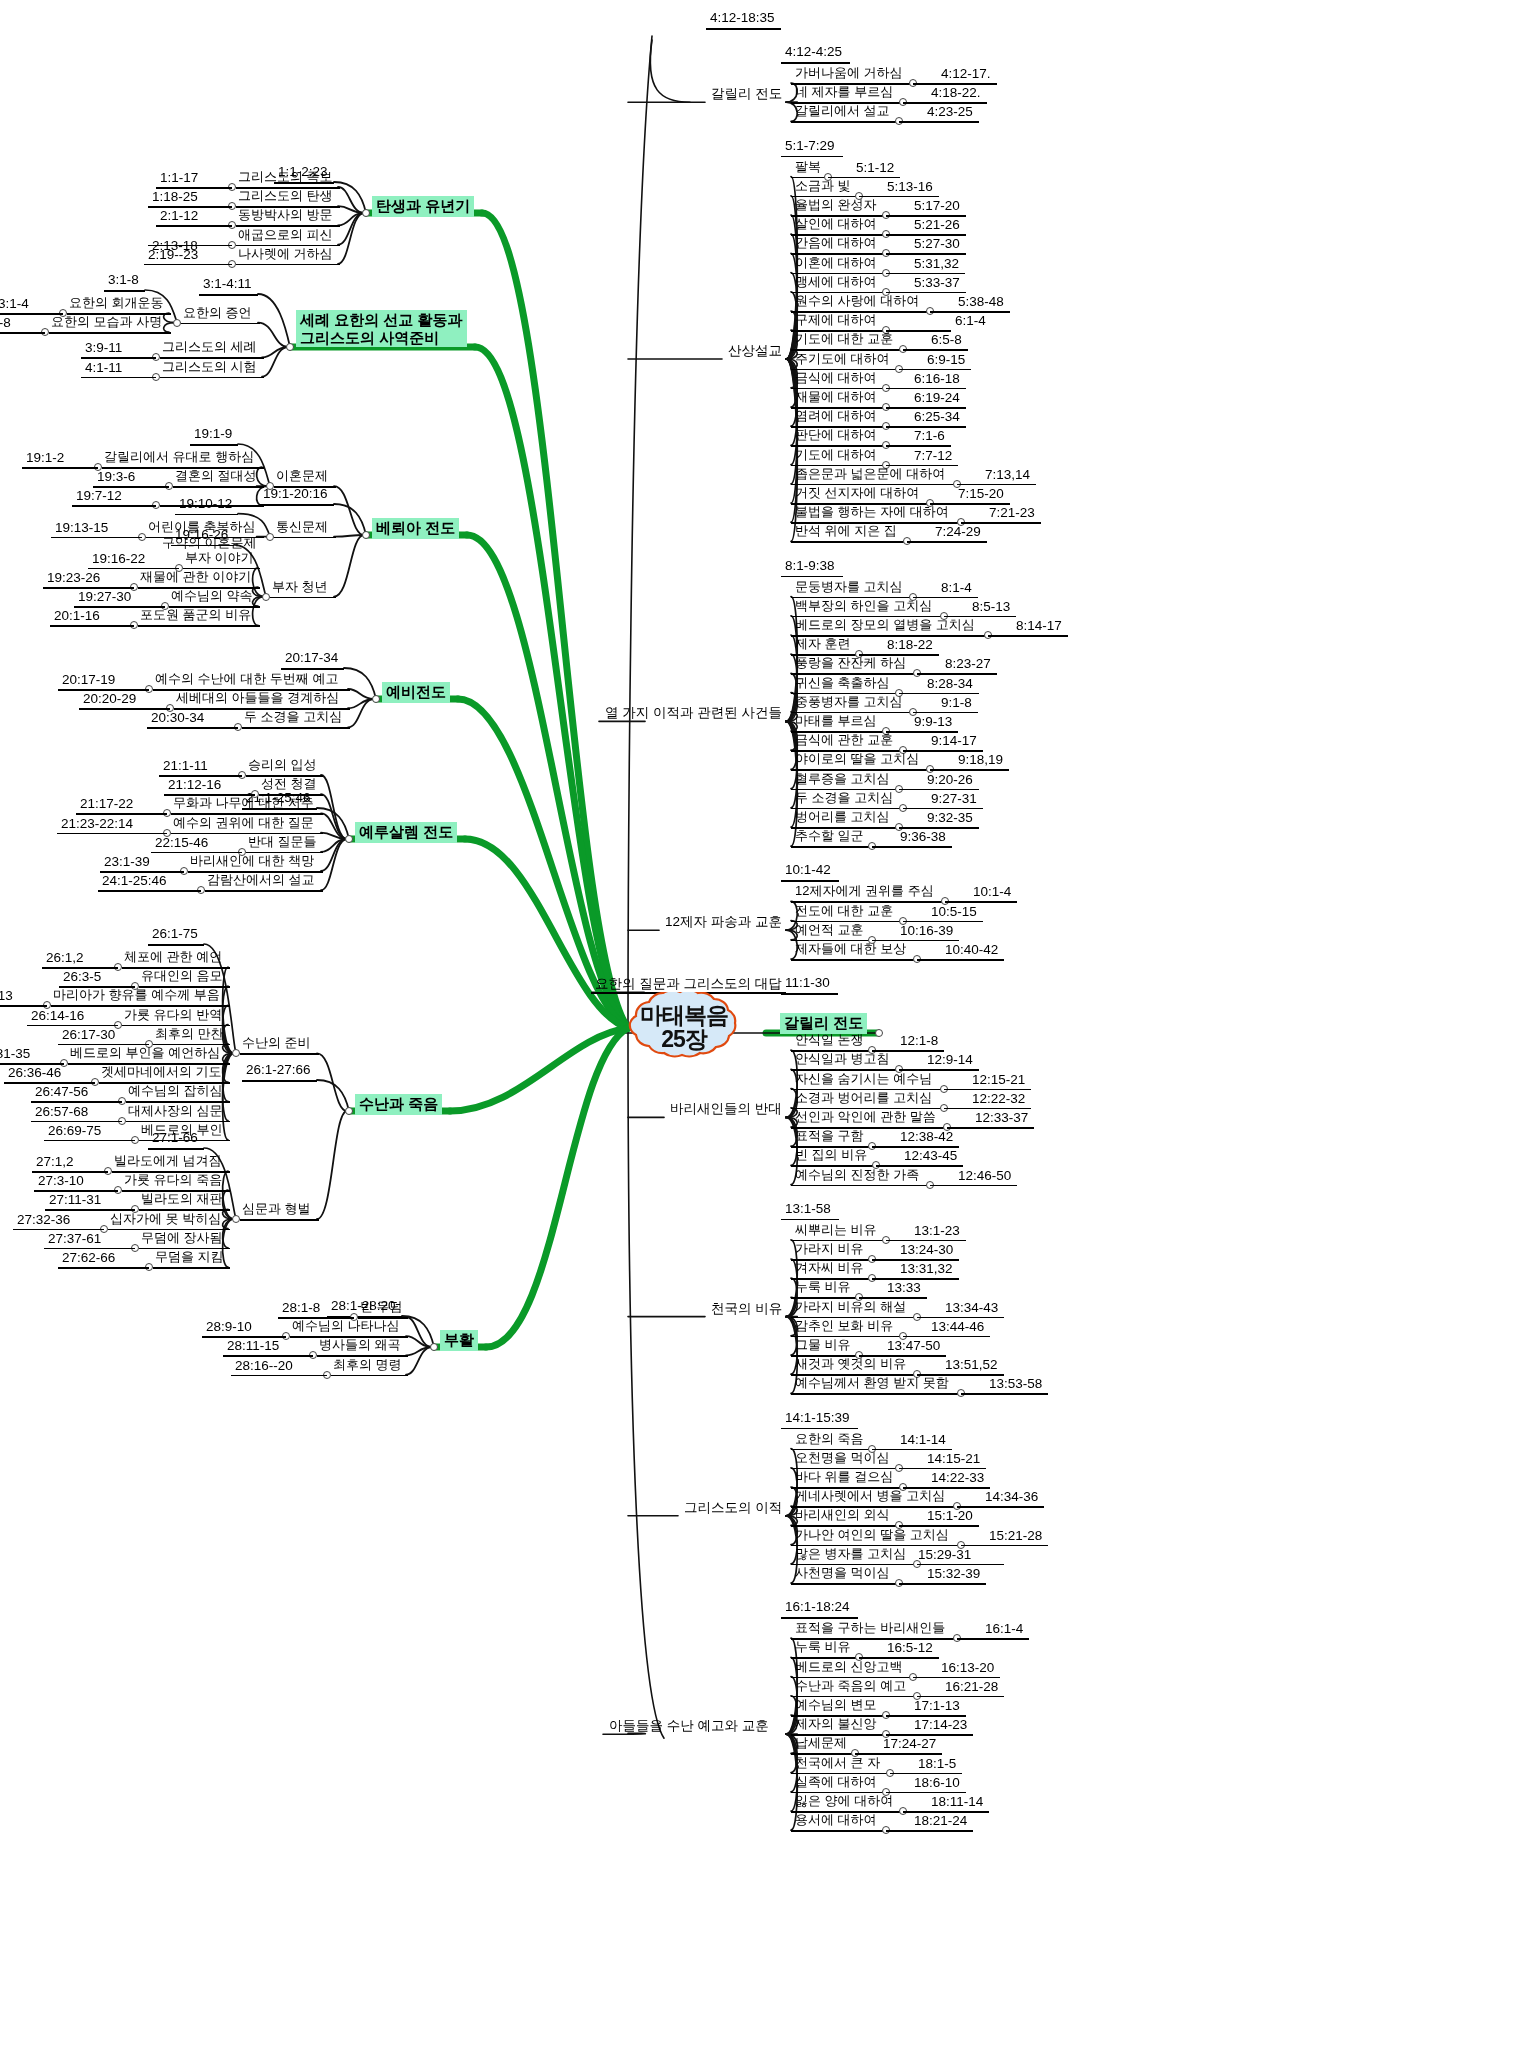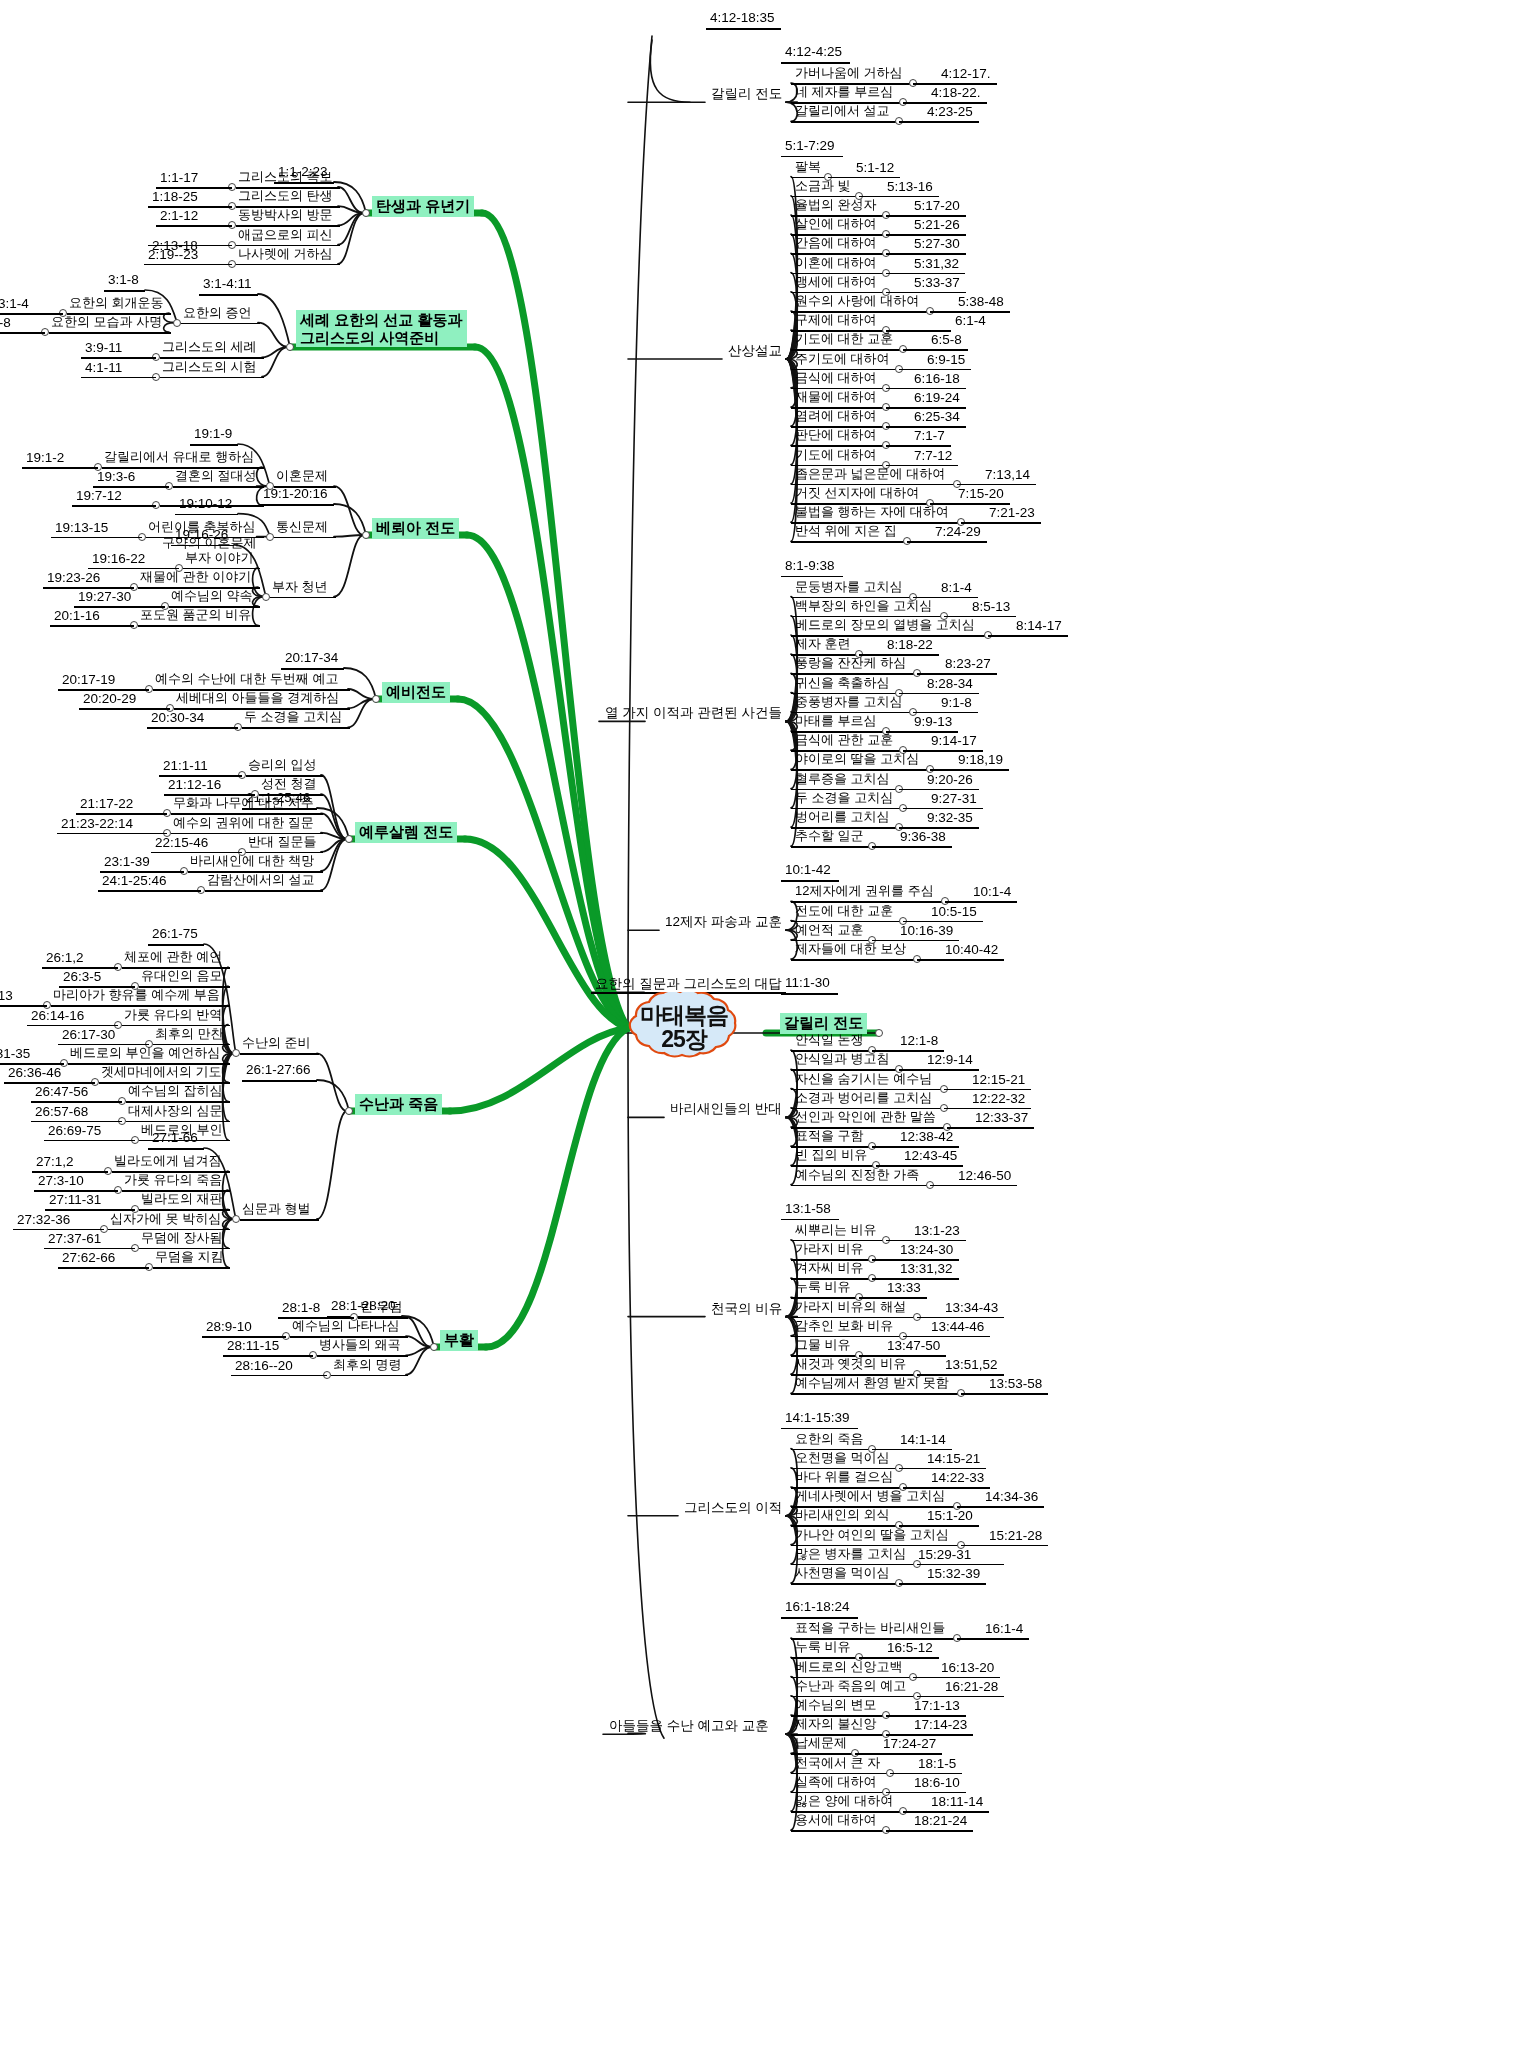--- a/index.html
+++ b/index.html
@@ -321,21 +321,21 @@
     <div class="ref" style="left: 914px; top: 390px;">6:19-24</div>
     <div class="ul thin" style="left: 886px; top: 407px; width: 80px;"></div>
     <div class="node sub" style="left: 795px; top: 409.2px;">염려에 대하여</div>
     <div class="ul thin" style="left: 791px; top: 426.2px; width: 93px;"></div>
     <div class="dot" style="left: 882px; top: 422.2px;"></div>
     <div class="ref" style="left: 914px; top: 409.2px;">6:25-34</div>
     <div class="ul thin" style="left: 886px; top: 426.2px; width: 80px;"></div>
     <div class="node sub" style="left: 795px; top: 428.4px;">판단에 대하여</div>
     <div class="ul thin" style="left: 791px; top: 445.4px; width: 93px;"></div>
     <div class="dot" style="left: 882px; top: 441.4px;"></div>
-    <div class="ref" style="left: 914px; top: 428.4px;">7:1-7</div>
+    <div class="ref" style="left: 914px; top: 428.4px;">7:1-6</div>
     <div class="ul thin" style="left: 886px; top: 445.4px; width: 65px;"></div>
     <div class="node sub" style="left: 795px; top: 447.6px;">기도에 대하여</div>
     <div class="ul thin" style="left: 791px; top: 464.6px; width: 93px;"></div>
     <div class="dot" style="left: 882px; top: 460.6px;"></div>
     <div class="ref" style="left: 914px; top: 447.6px;">7:7-12</div>
     <div class="ul thin" style="left: 886px; top: 464.6px; width: 72px;"></div>
     <div class="node sub" style="left: 795px; top: 466.8px;">좁은문과 넓은문에 대하여</div>
     <div class="ul thin" style="left: 791px; top: 483.8px; width: 164px;"></div>
     <div class="dot" style="left: 953px; top: 479.8px;"></div>
     <div class="ref" style="left: 985px; top: 466.8px;">7:13,14</div>

